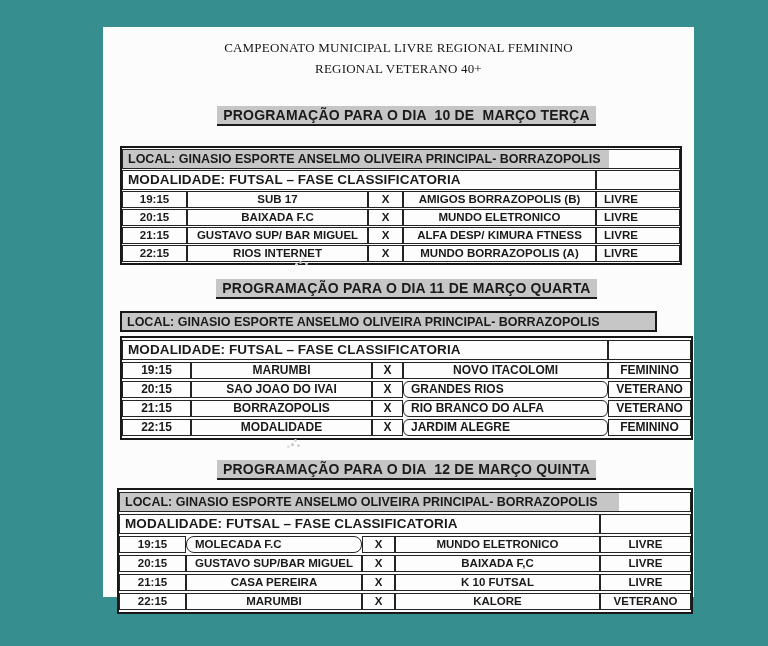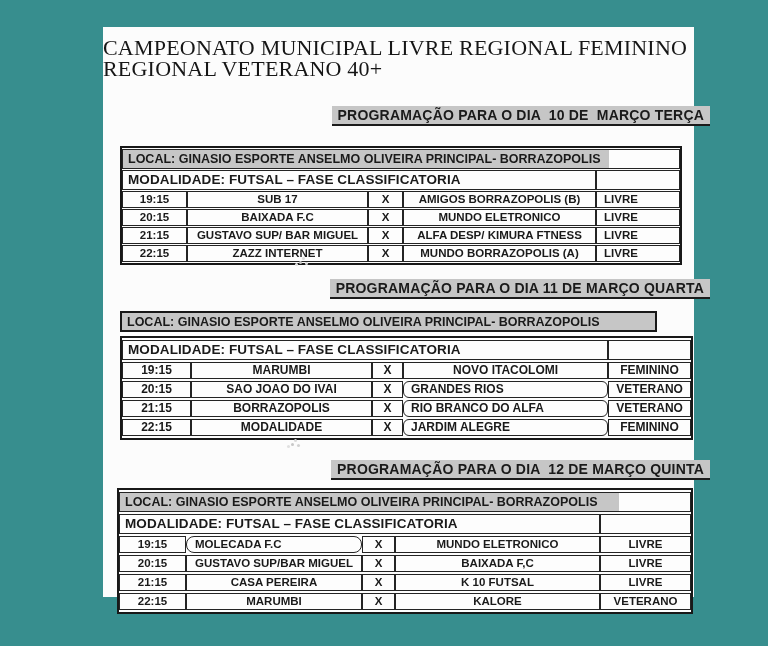--- a/index.html
+++ b/index.html
@@ -19,29 +19,30 @@
     position:relative;
   }
   .paper{
     position:absolute; left:103px; top:27px;
     width:591px; height:570px;
     background:var(--paper);
   }
   
   .doc-title{
     position:absolute; top:10px; left:0; width:100%;
+    text-align:center;
     font-family:"Liberation Serif", serif;
-    font-size:22px; line-height:21px;
+    font-size:13px; line-height:21px;
     color:#161616;
     letter-spacing:.2px;
   }
   
   .sec-header{
-    position:absolute; left:16px; width:100%;
-    text-align:right;
+    position:absolute; left:8px; width:100%;
+    text-align:center;
   }
   .sec-header .hl{
     display:inline-block;
     background:var(--hl);
     border-bottom:2px solid #1b1b1b;
     padding:1px 6px 1px 6px;
     font-weight:bold; font-size:14px; line-height:16px;
     letter-spacing:.2px;
     white-space:pre; 
   }
@@ -151,21 +152,21 @@
         </tr>
         <tr>
           <td class="col-time">21:15</td>
           <td class="col-team1">GUSTAVO SUP/ BAR MIGUEL</td>
           <td class="col-x">X</td>
           <td class="col-team2">ALFA DESP/ KIMURA FTNESS</td>
           <td class="col-cat">LIVRE</td>
         </tr>
         <tr>
           <td class="col-time">22:15</td>
-          <td class="col-team1">ZAZZ INTERNET</td>
+          <td class="col-team1">RIOS INTERNET</td>
           <td class="col-x">X</td>
           <td class="col-team2">MUNDO BORRAZOPOLIS (A)</td>
           <td class="col-cat">LIVRE</td>
         </tr>
       </tbody>
   </table>
 
   <div class="smudge sm1"></div>
 
   <div class="sec-header h2">

